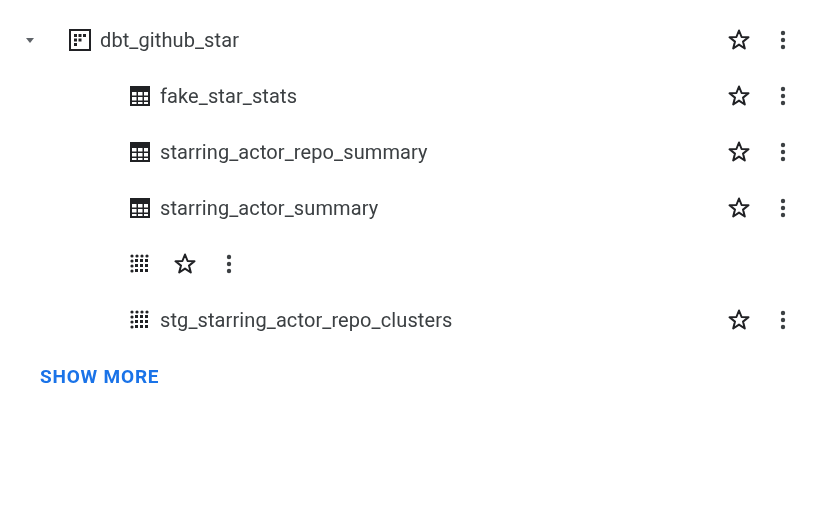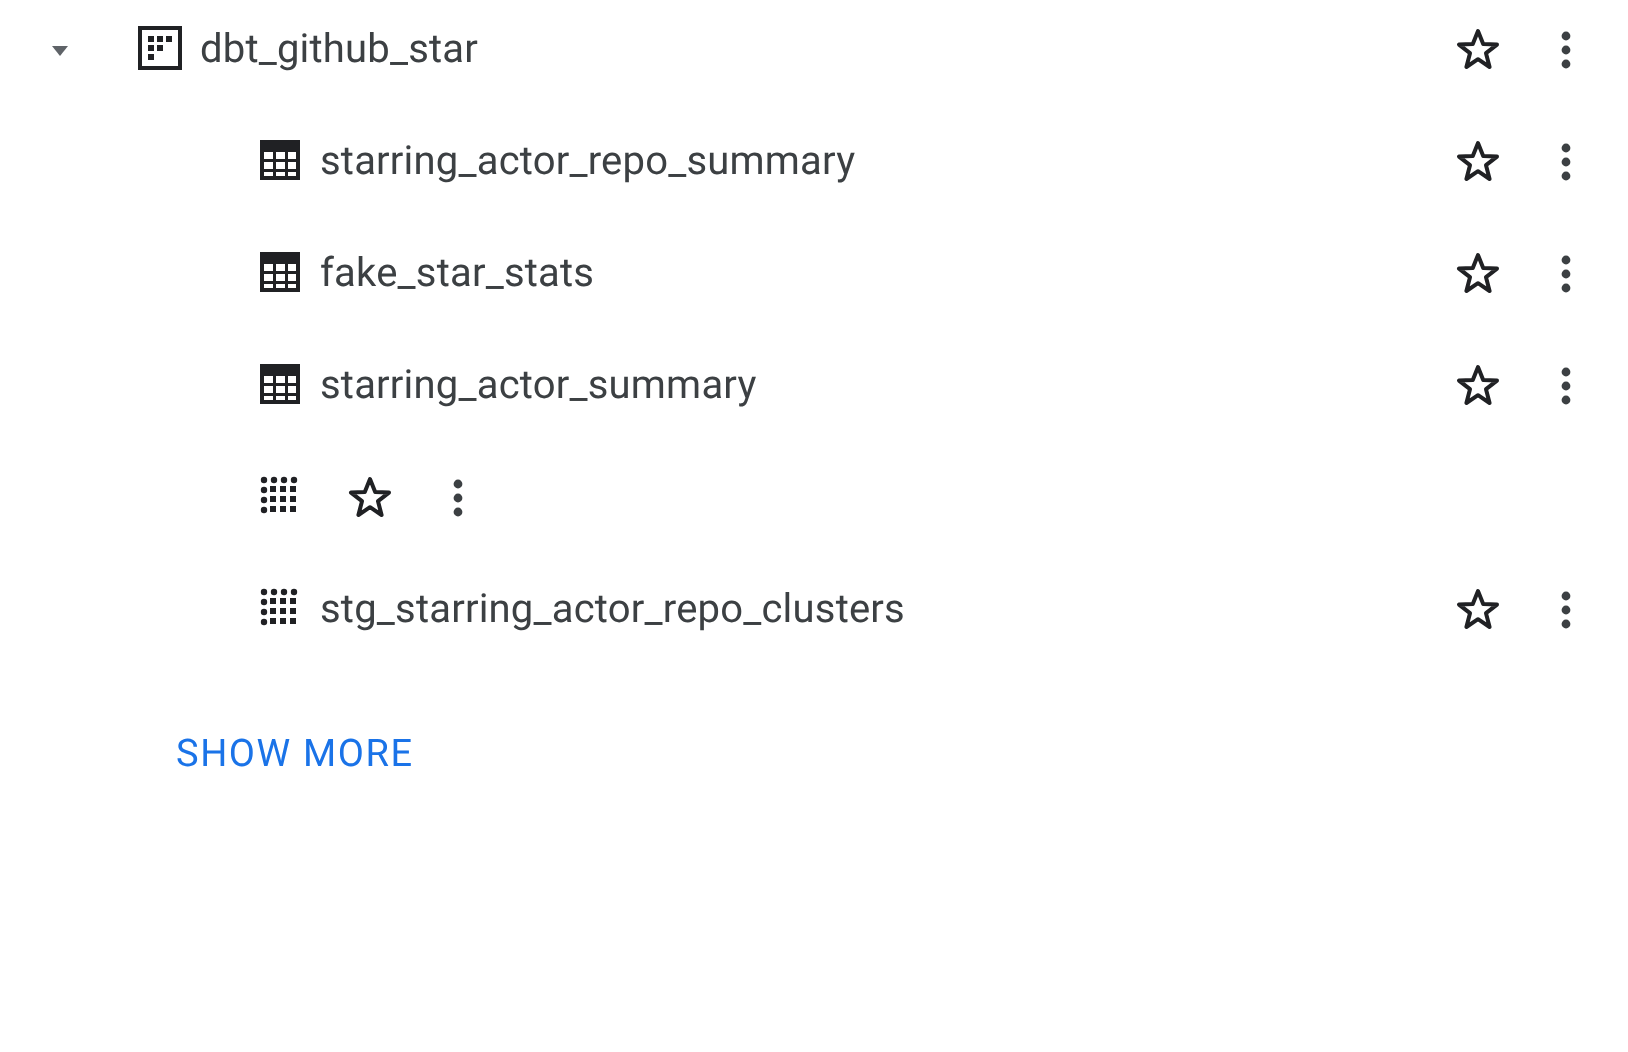--- a/index.html
+++ b/index.html
@@ -6,21 +6,21 @@
   body {
     margin: 0;
     padding: 12px 0;
     font-family: Roboto, "Helvetica Neue", Arial, sans-serif;
     background: #fff;
     color: #202124;
     width: 814px;
   }
   .row {
     display: flex;
-    align-items: flex-start;
+    align-items: center;
     height: 56px;
     padding-right: 18px;
   }
   .expand-slot {
     width: 60px;
     display: flex;
     align-items: center;
     justify-content: center;
     flex: 0 0 auto;
   }
@@ -57,24 +57,24 @@
     justify-content: center;
     cursor: pointer;
     color: #3c4043;
   }
   .show-more-row {
     height: 56px;
     display: flex;
     align-items: center;
   }
   .show-more {
-    margin-left: 88px;
+    margin-left: 40px;
     color: #1a73e8;
     font-size: 19px;
-    font-weight: 400;
+    font-weight: 700;
     letter-spacing: 0.8px;
     cursor: pointer;
   }
   svg { display: block; }
 </style>
 </head>
 <body>
 
 <svg width="0" height="0" style="position:absolute">
   <defs>
@@ -165,46 +165,46 @@
   <div class="row child">
     <div class="expand-slot"></div>
     <div class="indent-spacer"></div>
     <div class="icon-slot">
       <span>
         <svg width="24" height="24" viewBox="0 0 24 24">
             <use class="type-icon" href="#i-table"></use>
           </svg>
       </span>
     </div>
+    <span class="label">fake_star_stats</span>
+    <div class="actions">
+      <span class="icon-btn">
+        <svg width="24" height="24" viewBox="0 0 24 24">
+            <use href="#i-star"></use>
+          </svg>
+      </span>
+      <span class="icon-btn">
+        <svg width="24" height="24" viewBox="0 0 24 24">
+            <use href="#i-more"></use>
+          </svg>
+      </span>
+    </div>
+  </div>
+
+  <div class="row child">
+    <div class="expand-slot"></div>
+    <div class="indent-spacer"></div>
+    <div class="icon-slot">
+      <span>
+        <svg width="24" height="24" viewBox="0 0 24 24">
+            <use class="type-icon" href="#i-table"></use>
+          </svg>
+      </span>
+    </div>
     <span class="label">starring_actor_repo_summary</span>
-    <div class="actions">
-      <span class="icon-btn">
-        <svg width="24" height="24" viewBox="0 0 24 24">
-            <use href="#i-star"></use>
-          </svg>
-      </span>
-      <span class="icon-btn">
-        <svg width="24" height="24" viewBox="0 0 24 24">
-            <use href="#i-more"></use>
-          </svg>
-      </span>
-    </div>
-  </div>
-
-  <div class="row child">
-    <div class="expand-slot"></div>
-    <div class="indent-spacer"></div>
-    <div class="icon-slot">
-      <span>
-        <svg width="24" height="24" viewBox="0 0 24 24">
-            <use class="type-icon" href="#i-table"></use>
-          </svg>
-      </span>
-    </div>
-    <span class="label">fake_star_stats</span>
     <div class="actions">
       <span class="icon-btn">
         <svg width="24" height="24" viewBox="0 0 24 24">
             <use href="#i-star"></use>
           </svg>
       </span>
       <span class="icon-btn">
         <svg width="24" height="24" viewBox="0 0 24 24">
             <use href="#i-more"></use>
           </svg>

